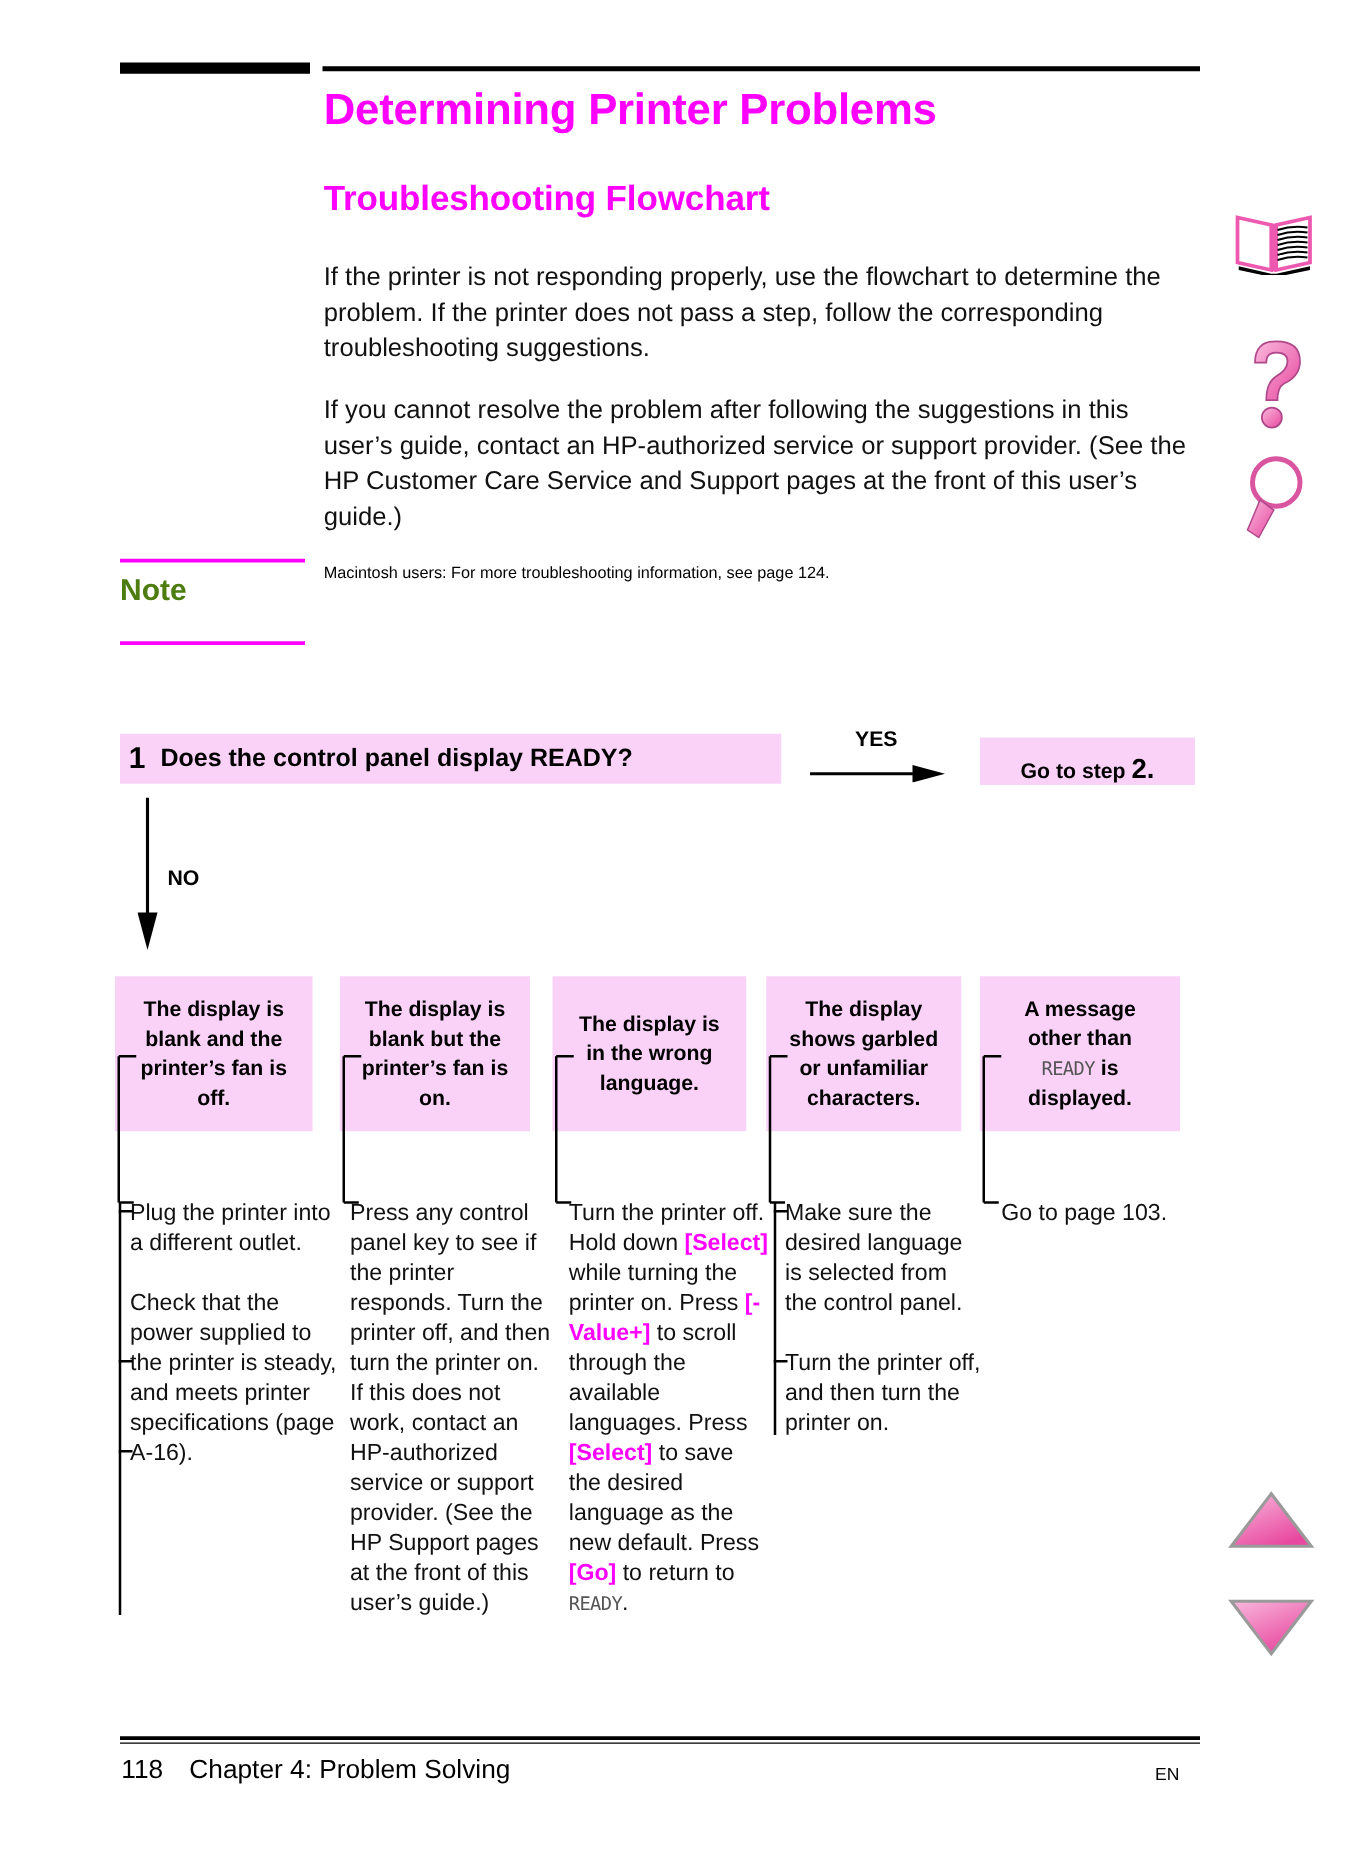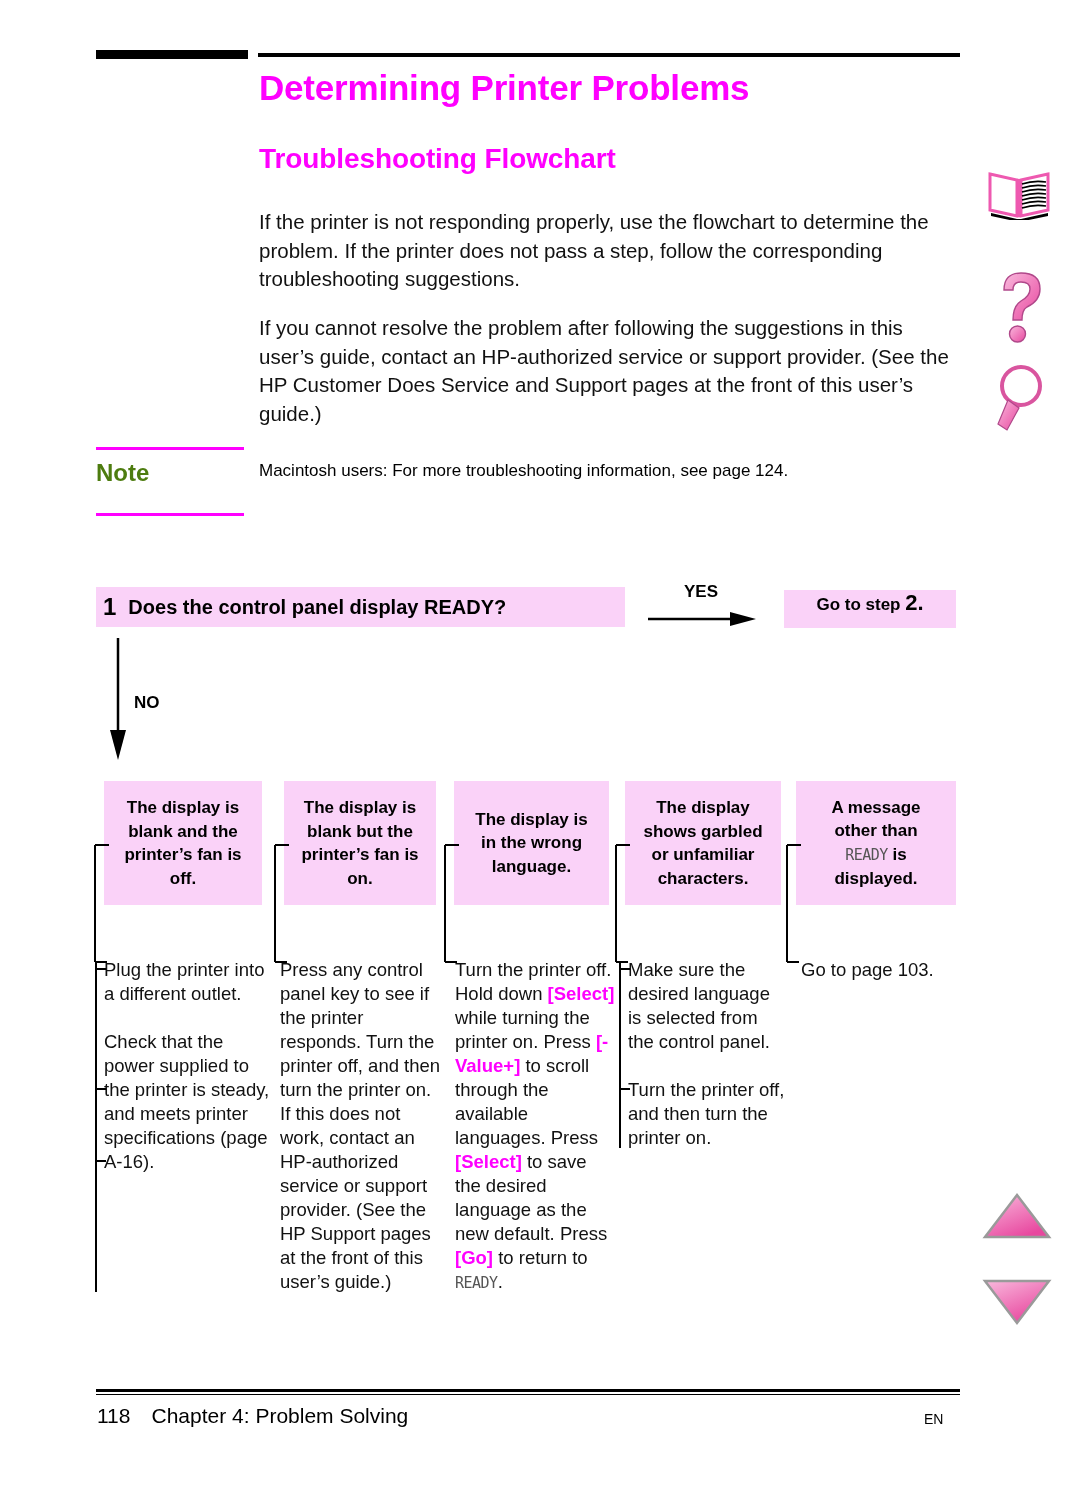--- a/index.html
+++ b/index.html
@@ -77,23 +77,23 @@
   }
   #note-label {
     position: absolute;
     left: 96px; top: 459px;
     font-size: 24px;
     font-weight: bold;
     color: #4d7c0f;
   }
   #note-text {
     position: absolute;
-    left: 259px; top: 457px;
+    left: 259px; top: 444px;
     width: 700px;
-    font-size: 17px;
+    font-size: 13px;
     line-height: 28.5px;
   }
 
   
   #step1-box {
     position: absolute;
     left: 96px; top: 587px;
     width: 529px; height: 40px;
     background: #fad2f8;
     display: flex;
@@ -122,21 +122,21 @@
     position: absolute;
     left: 648px; top: 612px;
     width: 108px; height: 14px;
   }
   #goto-step-box {
     position: absolute;
     left: 784px; top: 590px;
     width: 172px; height: 38px;
     background: #fad2f8;
     display: flex;
-    align-items: flex-start;
+    align-items: flex-end;
     justify-content: center;
   }
   #goto-step-text {
     font-size: 17px;
     font-weight: bold;
   }
   #goto-step-text .big { font-size: 22px; }
 
   #no-arrow {
     position: absolute;
@@ -146,21 +146,21 @@
   #no-label {
     position: absolute;
     left: 134px; top: 693px;
     font-size: 17px;
     font-weight: bold;
   }
 
   
   #symptom-row {
     position: absolute;
-    left: 104px; top: 781px;
+    left: 92px; top: 781px;
     width: 856px; height: 124px;
   }
   .symptom-box {
     position: absolute;
     top: 0;
     height: 124px;
     background: #fad2f8;
     display: flex;
     align-items: center;
     justify-content: center;
@@ -245,21 +245,21 @@
 </head>
 <body>
 
 <div id="header-rule-short"></div>
 <div id="header-rule-long"></div>
 
 <div id="page-title">Determining Printer Problems</div>
 <div id="section-title">Troubleshooting Flowchart</div>
 
 <div class="body-para" id="intro-para-1">If the printer is not responding properly, use the flowchart to determine the problem. If the printer does not pass a step, follow the corresponding troubleshooting suggestions.</div>
-<div class="body-para" id="intro-para-2">If you cannot resolve the problem after following the suggestions in this user’s guide, contact an HP-authorized service or support provider. (See the HP Customer Does Service and Support pages at the front of this user’s guide.)</div>
+<div class="body-para" id="intro-para-2">If you cannot resolve the problem after following the suggestions in this user’s guide, contact an HP-authorized service or support provider. (See the HP Customer Care Service and Support pages at the front of this user’s guide.)</div>
 
 <div id="note-rule-top"></div>
 <div id="note-label">Note</div>
 <div id="note-rule-bottom"></div>
 <div id="note-text">Macintosh users: For more troubleshooting information, see page 124.</div>
 
 <div id="step1-box">
   <span id="step1-number">1</span>
   <span id="step1-text">Does the control panel display READY?</span>
 </div>

